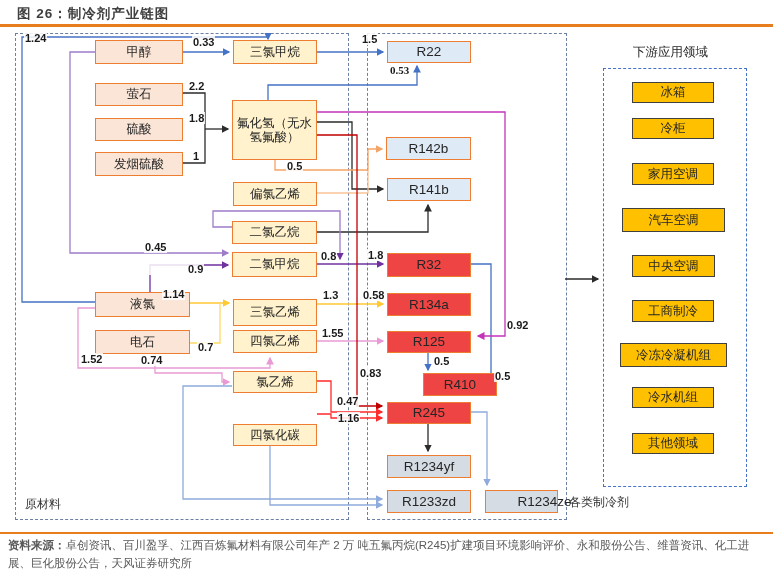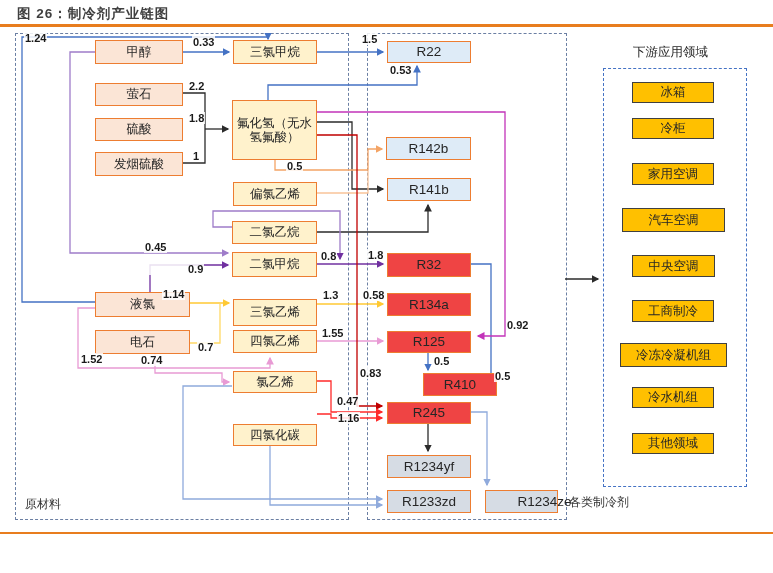--- a/index.html
+++ b/index.html
@@ -155,21 +155,21 @@
       <div class="node gold" style="left: 632px; top: 255px; width: 83px; height: 22px;">中央空调</div>
       <div class="node gold" style="left: 632px; top: 300px; width: 82px; height: 22px;">工商制冷</div>
       <div class="node gold" style="left: 620px; top: 343px; width: 107px; height: 24px;">冷冻冷凝机组</div>
       <div class="node gold" style="left: 632px; top: 387px; width: 82px; height: 21px;">冷水机组</div>
       <div class="node gold" style="left: 632px; top: 433px; width: 82px; height: 21px;">其他领域</div>
     </div>
   <div id="flowvals">
       <span class="flowval" style="left: 24px; top: 32px;">1.24</span>
       <span class="flowval" style="left: 192px; top: 36px;">0.33</span>
       <span class="flowval" style="left: 341px; top: 33px; margin-left: 20px;">1.5</span>
-      <span class="flowval" style="left: 389px; top: 64px;">0.53</span>
+      <span class="flowval" style="left: 389px; top: 64px; font-family: Liberation Serif, serif;">0.53</span>
       <span class="flowval" style="left: 188px; top: 80px;">2.2</span>
       <span class="flowval" style="left: 188px; top: 112px;">1.8</span>
       <span class="flowval" style="left: 192px; top: 150px;">1</span>
       <span class="flowval" style="left: 286px; top: 160px;">0.5</span>
       <span class="flowval" style="left: 144px; top: 241px;">0.45</span>
       <span class="flowval" style="left: 144px; top: 263px; padding-left: 44px;">0.9</span>
       <span class="flowval" style="left: 320px; top: 250px;">0.8</span>
       <span class="flowval" style="left: 367px; top: 249px;">1.8</span>
       <span class="flowval" style="left: 162px; top: 288px;">1.14</span>
       <span class="flowval" style="left: 322px; top: 289px;">1.3</span>
@@ -180,13 +180,14 @@
       <span class="flowval" style="left: 140px; top: 354px;">0.74</span>
       <span class="flowval" style="left: 359px; top: 367px;">0.83</span>
       <span class="flowval" style="left: 336px; top: 395px;">0.47</span>
       <span class="flowval" style="left: 337px; top: 412px;">1.16</span>
       <span class="flowval" style="left: 506px; top: 319px;">0.92</span>
       <span class="flowval" style="left: 433px; top: 355px;">0.5</span>
       <span class="flowval" style="left: 494px; top: 370px;">0.5</span>
     </div>
 
   <div class="rule-bottom"></div>
+  <div class="source"><b>资料来源：</b><span>卓创资讯、百川盈孚、江西百炼氟材料有限公司年产 2 万 吨五氟丙烷(R245)扩建项目环境影响评价、永和股份公告、维普资讯、化工进展、巨化股份公告，天风证券研究所</span></div>
 </div>
 
 </body></html>

